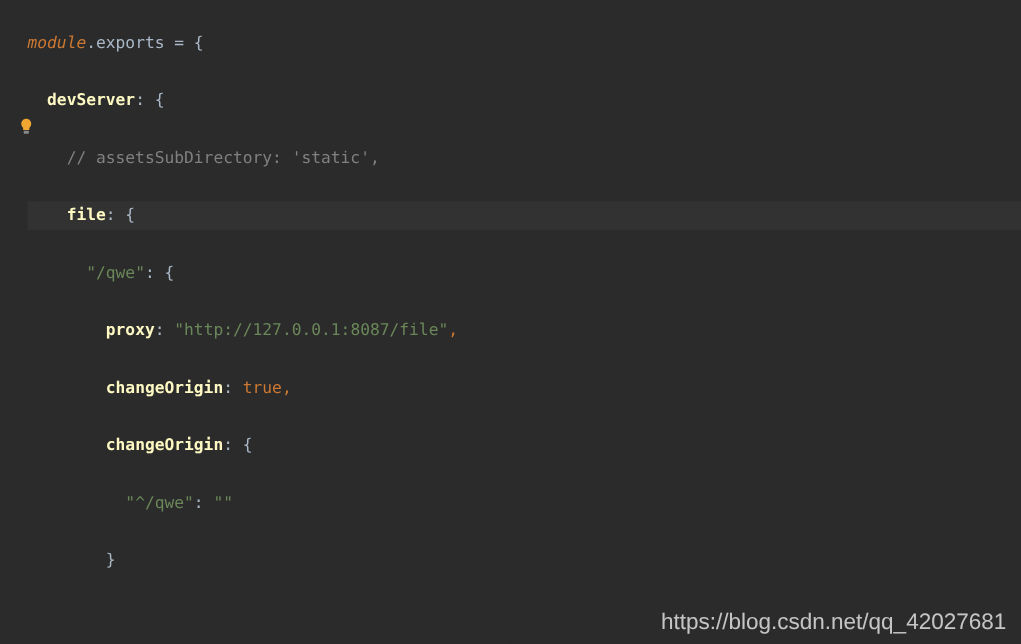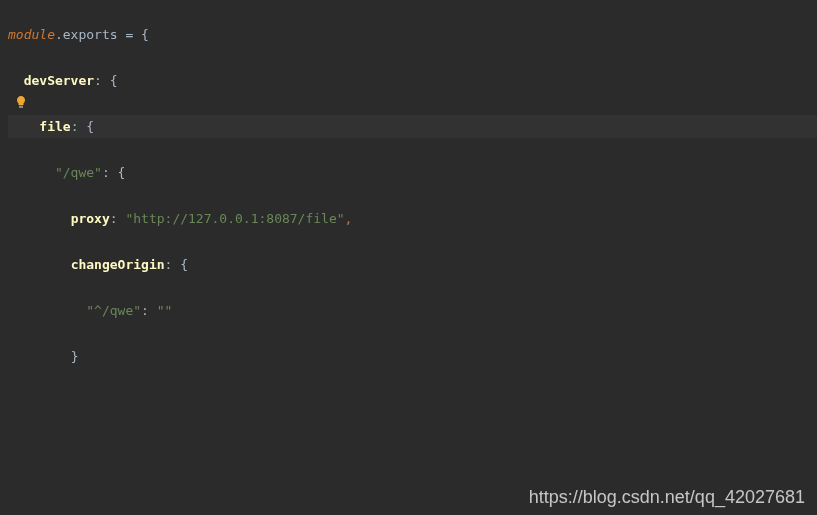--- a/index.html
+++ b/index.html
@@ -27,20 +27,21 @@
     position: absolute;
     left: 8px;
     top: 0;
     right: 0;
     white-space: pre;
   }
   .line {
     height: 23px;
     padding-left: 0;
     position: relative;
+    margin-left: 14px;
   }
   .line.highlight {
     background: #323232;
   }
   .line.highlight::before {
     content: "";
     position: absolute;
     left: -8px;
     right: -8px;
     top: 0;
@@ -84,23 +85,25 @@
 <div class="bulb">
 <svg viewBox="0 0 14 14">
       <path d="M7 1c-2.2 0-4 1.8-4 4 0 1.4.8 2.6 1.5 3.3V10h5V8.3C10.2 7.6 11 6.4 11 5c0-2.2-1.8-4-4-4z" fill="#f0a732"></path>
       <rect x="5" y="10.5" width="4" height="2.5" rx="0.5" fill="#888"></rect>
     </svg>
 </div>
 
 <div class="code">
 <div class="line"><span class="tok-kw">module</span><span class="tok-default">.exports </span><span class="tok-default">= </span><span class="tok-brace">{</span></div>
 <div class="line">  <span class="tok-prop">devServer</span><span class="tok-default">: </span><span class="tok-brace">{</span></div>
+<div class="line">    <span class="tok-comment">// assetsSubDirectory: 'static',</span></div>
 <div class="line highlight">    <span class="tok-prop">file</span><span class="tok-default">: </span><span class="tok-brace">{</span></div>
 <div class="line">      <span class="tok-str">"/qwe"</span><span class="tok-default">: </span><span class="tok-brace">{</span></div>
 <div class="line">        <span class="tok-prop">proxy</span><span class="tok-default">: </span><span class="tok-str">"</span><span class="tok-link">http://127.0.0.1:8087/file</span><span class="tok-str">"</span><span class="tok-punct">,</span></div>
+<div class="line">        <span class="tok-prop">changeOrigin</span><span class="tok-default">: </span><span class="tok-bool">true</span><span class="tok-punct">,</span></div>
 <div class="line">        <span class="tok-prop">changeOrigin</span><span class="tok-default">: </span><span class="tok-brace">{</span></div>
 <div class="line">          <span class="tok-str">"^/qwe"</span><span class="tok-default">: </span><span class="tok-str">""</span></div>
 <div class="line">        <span class="tok-brace">}</span></div>
 
 
 
 
 
 
 

